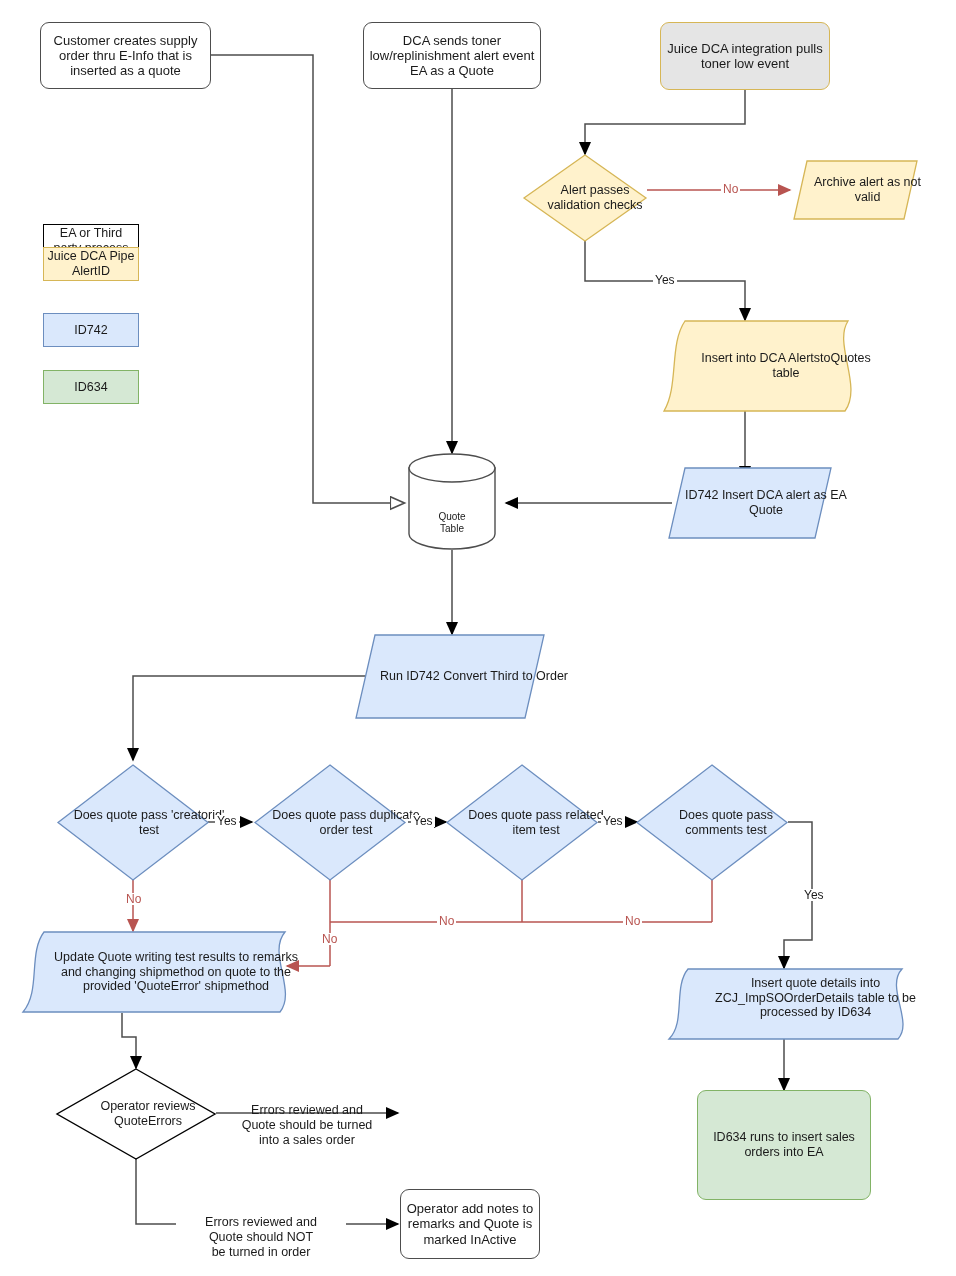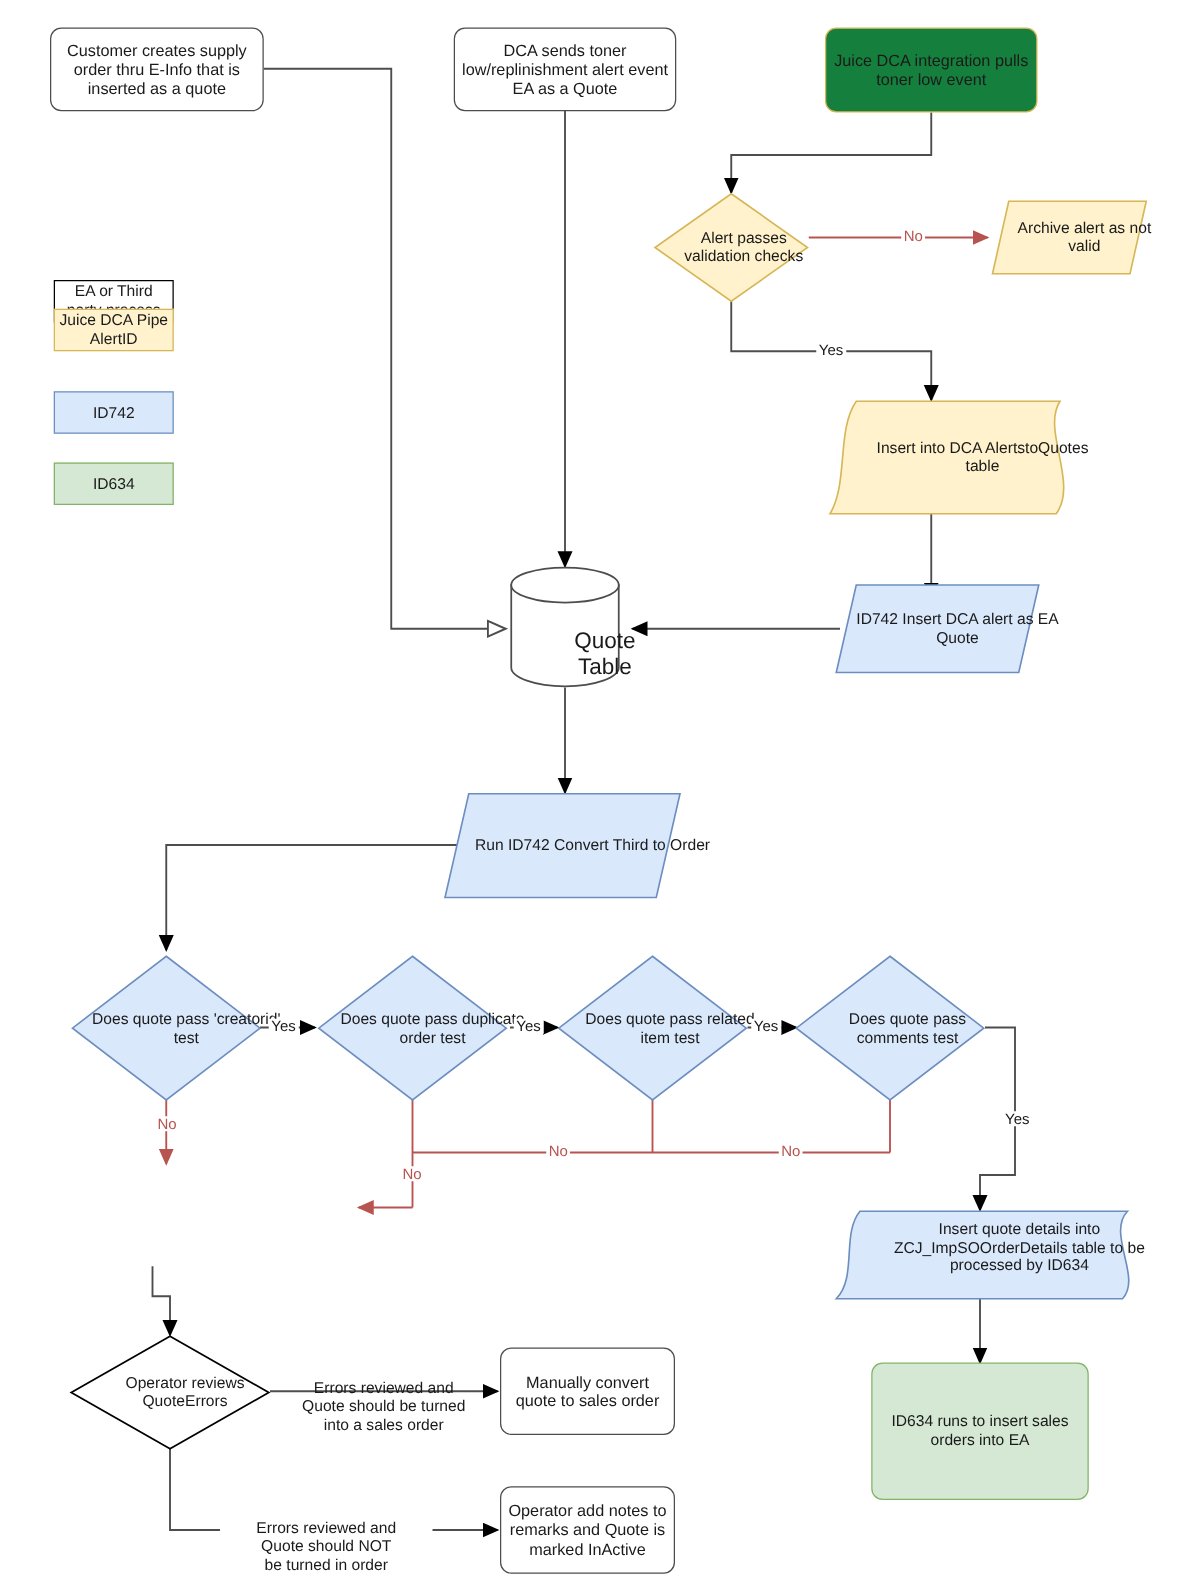--- a/index.html
+++ b/index.html
@@ -2,21 +2,21 @@
 <html><head>
 <meta charset="utf-8">
 <style>
   html,body{margin:0;padding:0;background:#ffffff;}
   body{font-family:"Liberation Sans",sans-serif;}
   #canvas{position:relative;width:956px;height:1276px;background:#ffffff;overflow:hidden;}
   svg#wires{position:absolute;left:0;top:0;width:956px;height:1276px;pointer-events:none;}
   .node{position:absolute;box-sizing:border-box;display:flex;align-items:center;justify-content:center;text-align:center;line-height:1.18;color:#1a1a1a;}
   .lbl{position:absolute;text-align:center;color:#1a1a1a;line-height:1.2;white-space:pre-line;}
   .rr{border:1.3px solid #4d4d4d;border-radius:9px;background:#ffffff;}
-  .rr-yellow{border:1.3px solid #d6b656;border-radius:9px;background:#15803d;}
+  .rr-yellow{border:1.3px solid #d6b656;border-radius:9px;background:#e5e5e5;}
   .rr-green{border:1.3px solid #82b366;border-radius:9px;background:#d5e8d4;}
   .sq{border:1.6px solid #000000;background:#ffffff;}
   .sq-yellow{border:1.3px solid #d6b656;background:#fff2cc;}
   .sq-blue{border:1.3px solid #6c8ebf;background:#dae8fc;}
   .sq-green{border:1.3px solid #82b366;background:#d5e8d4;}
   .shp{position:absolute;}
   .shp svg{position:absolute;left:0;top:0;overflow:visible;}
   .shp .txt{position:absolute;left:0;top:0;width:100%;height:100%;display:flex;align-items:center;justify-content:center;text-align:center;line-height:1.18;color:#1a1a1a;}
   .edge-lbl{position:absolute;background:#ffffff;padding:0 2px;color:#1a1a1a;line-height:1;}
   .edge-lbl.no{color:#b85450;}
@@ -150,21 +150,21 @@
     <div class="txt" style="font-size:12.5px;padding:0 16px;">
       <span>ID742 Insert DCA alert as EA Quote</span>
     </div>
   </div>
 
   <div class="shp" style="left:408px;top:452px;width:88px;height:98px;">
     <svg width="88" height="98" viewBox="0 0 88 98">
       <path d="M1,16 L1,82 C1,90 20,97 44,97 C68,97 87,90 87,82 L87,16 Z" fill="#ffffff" stroke="#4d4d4d" stroke-width="1.4"></path>
       <ellipse cx="44" cy="16" rx="43" ry="14" fill="#ffffff" stroke="#4d4d4d" stroke-width="1.4"></ellipse>
     </svg>
-    <div class="txt" style="font-size:18px;padding-top:22px;margin-left:32px;">
+    <div class="txt" style="font-size:10px;padding-top:22px;">
       <span style="white-space:pre-line">Quote
 Table</span>
     </div>
   </div>
 
   <div class="shp" style="left:355px;top:634px;width:190px;height:85px;">
     <svg width="190" height="85" viewBox="0 0 190 85">
       <polygon points="20,1 189,1 170,84 1,84" fill="#dae8fc" stroke="#6c8ebf" stroke-width="1.3"></polygon>
     </svg>
     <div class="txt" style="font-size:12.5px;padding:0 24px;">
@@ -201,20 +201,28 @@
 
   <div class="shp" style="left:636px;top:764px;width:152px;height:117px;">
     <svg width="152" height="117" viewBox="0 0 152 117">
       <polygon points="76,1 151,58.5 76,116 1,58.5" fill="#dae8fc" stroke="#6c8ebf" stroke-width="1.3"></polygon>
     </svg>
     <div class="txt" style="font-size:12.5px;padding:0 14px;">
       <span>Does quote pass comments test</span>
     </div>
   </div>
 
+  <div class="shp" style="left:22px;top:931px;width:264px;height:82px;">
+    <svg width="264" height="82" viewBox="0 0 264 82">
+      <path d="M22,1 L263,1 C245,22 275,60 258,81 L1,81 C19,60 6,22 22,1 Z" fill="#dae8fc" stroke="#6c8ebf" stroke-width="1.3"></path>
+    </svg>
+    <div class="txt" style="font-size:12.5px;padding:0 28px 0 22px;">
+      <span>Update Quote writing test results to remarks and changing shipmethod on quote to the provided 'QuoteError' shipmethod</span>
+    </div>
+  </div>
 
   <div class="shp" style="left:668px;top:968px;width:235px;height:60px;">
     <svg width="235" height="72" viewBox="0 0 235 72">
       <path d="M20,1 L234,1 C217,19 246,54 230,71 L1,71 C18,54 5,19 20,1 Z" fill="#dae8fc" stroke="#6c8ebf" stroke-width="1.3"></path>
     </svg>
     <div class="txt" style="font-size:12.5px;padding:0 30px;">
       <span>Insert quote details into ZCJ_ImpSOOrderDetails table to be processed by ID634</span>
     </div>
   </div>
 
@@ -224,23 +232,20 @@
 
   <div class="shp" style="left:56px;top:1068px;width:160px;height:92px;">
     <svg width="160" height="92" viewBox="0 0 160 92">
       <polygon points="80,1 159,46 80,91 1,46" fill="#ffffff" stroke="#000000" stroke-width="1.4"></polygon>
     </svg>
     <div class="txt" style="font-size:12.5px;padding:0 12px;">
       <span>Operator reviews QuoteErrors</span>
     </div>
   </div>
 
-  <div class="node rr" style="left:400px;top:1078px;width:140px;height:70px;font-size:13px;padding:2px 6px;">
-    <span>Manually convert quote to sales order</span>
-  </div>
 
   <div class="node rr" style="left:400px;top:1189px;width:140px;height:70px;font-size:13px;padding:2px 4px;">
     <span>Operator add notes to remarks and Quote is marked InActive</span>
   </div>
 
   <div class="edge-lbl no" style="left:721px;top:183px;font-size:12px;">
     <span>No</span>
   </div>
   <div class="edge-lbl" style="left:653px;top:274px;font-size:12px;">
     <span>Yes</span>

